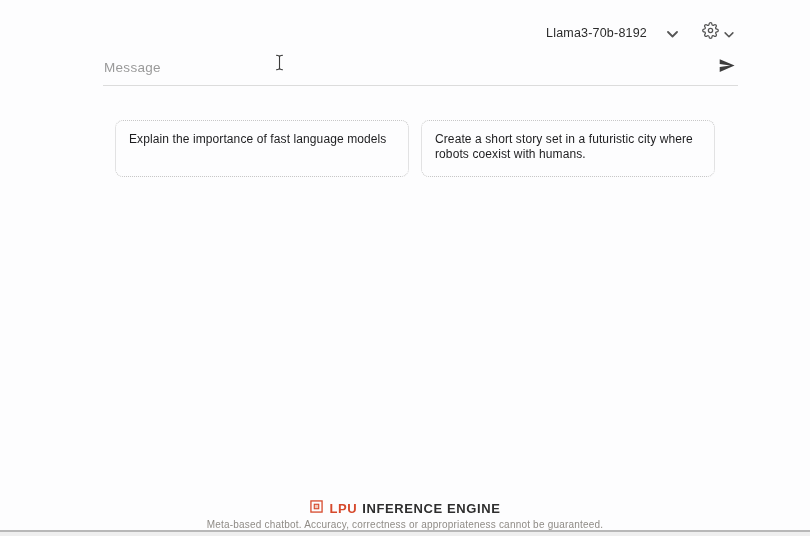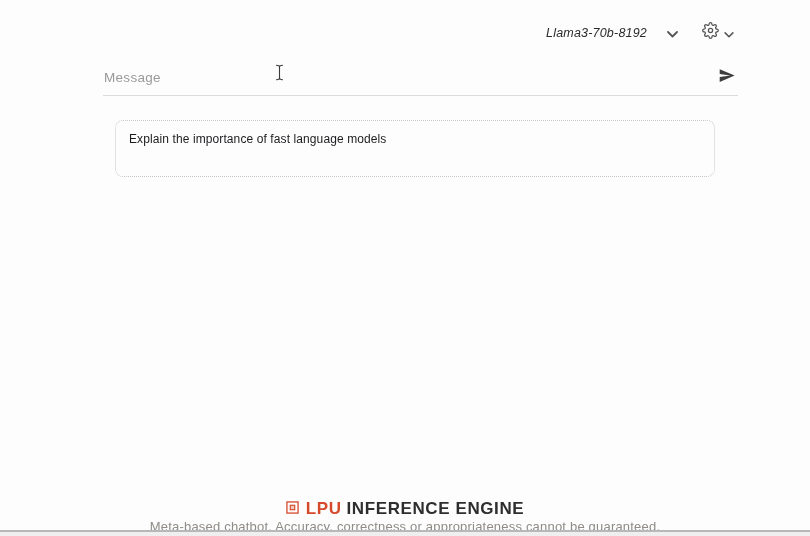--- a/index.html
+++ b/index.html
@@ -10,39 +10,39 @@
     position: relative;
     width: 810px; height: 536px;
     background: #fdfdfe;
     overflow: hidden;
   }
 
   
   .header {
     position: absolute;
     top: 22px; right: 76px;
-    display: flex; align-items: center; gap: 24px; font-style: italic;
+    display: flex; align-items: center; gap: 24px;
   }
   .model-selector {
     display: flex; align-items: center; gap: 20px;
     cursor: pointer;
   }
   .model-selector .label {
     font-size: 12.5px; color: #2b2b2b; letter-spacing: 0.2px;
   }
   .settings-group {
     display: flex; align-items: center; gap: 5px;
     cursor: pointer;
   }
   .icon-stroke { stroke: #565656; fill: none; stroke-width: 1.8; stroke-linecap: round; stroke-linejoin: round; }
 
   
   .composer {
     position: absolute;
-    left: 103px; top: 62px;
+    left: 103px; top: 52px;
     width: 635px; height: 34px;
     border-bottom: 1px solid #dcdcdc;
     display: flex; align-items: center;
   }
   .composer input {
     flex: 1;
     border: none; outline: none; background: transparent;
     font-family: "Liberation Sans", "DejaVu Sans", sans-serif;
     font-size: 13.5px; color: #333;
     padding: 4px 0 6px 1px;
@@ -78,28 +78,28 @@
     cursor: pointer;
     text-align: left;
   }
 
   
   .brand-row {
     position: absolute;
     left: 0; top: 499px; width: 100%;
     display: flex; justify-content: center; align-items: center; gap: 7px;
   }
-  .brand-text { font-size: 17px; letter-spacing: 0.6px; color: #2b2b2b; display: flex; gap: 5px; align-items: baseline; }
+  .brand-text { font-size: 13px; letter-spacing: 0.6px; color: #2b2b2b; display: flex; gap: 5px; align-items: baseline; }
   .brand-text .lpu { color: #d6492c; font-weight: 700; }
   .brand-text .engine { color: #2e2e2e; font-weight: 700; }
   .disclaimer {
     position: absolute;
     left: 0; top: 519px; width: 100%;
     text-align: center;
-    font-size: 13px; color: #8f8b86; letter-spacing: 0.2px;
+    font-size: 10px; color: #8f8b86; letter-spacing: 0.2px;
   }
 
   
   .bottom-bar {
     position: absolute;
     left: 0; bottom: 0; width: 100%; height: 6px;
     background: #efefef;
     border-top: 2px solid #b8b8b8;
   }
 </style>
@@ -149,20 +149,23 @@
           <path d="M1.5 15.8 Q3 15.8 4.5 14.6 Q6 15.8 7.5 15.8"></path>
         </g>
       </svg>
     </span>
   </div>
 
   <div class="suggestions">
     <div class="card">
       <span>Explain the importance of fast language models</span>
     </div>
+    <div class="card">
+      <span>Create a short story set in a futuristic city where robots coexist with humans.</span>
+    </div>
   </div>
 
   <div class="brand-row">
     <span>
       <svg width="13" height="13" viewBox="0 0 14 14">
         <rect x="1" y="1" width="12" height="12" fill="none" stroke="#d6492c" stroke-width="1.4"></rect>
         <rect x="4.6" y="4.6" width="4.8" height="4.8" fill="#f0c9bb" stroke="#d6492c" stroke-width="1.2"></rect>
       </svg>
     </span>
     <span class="brand-text">

